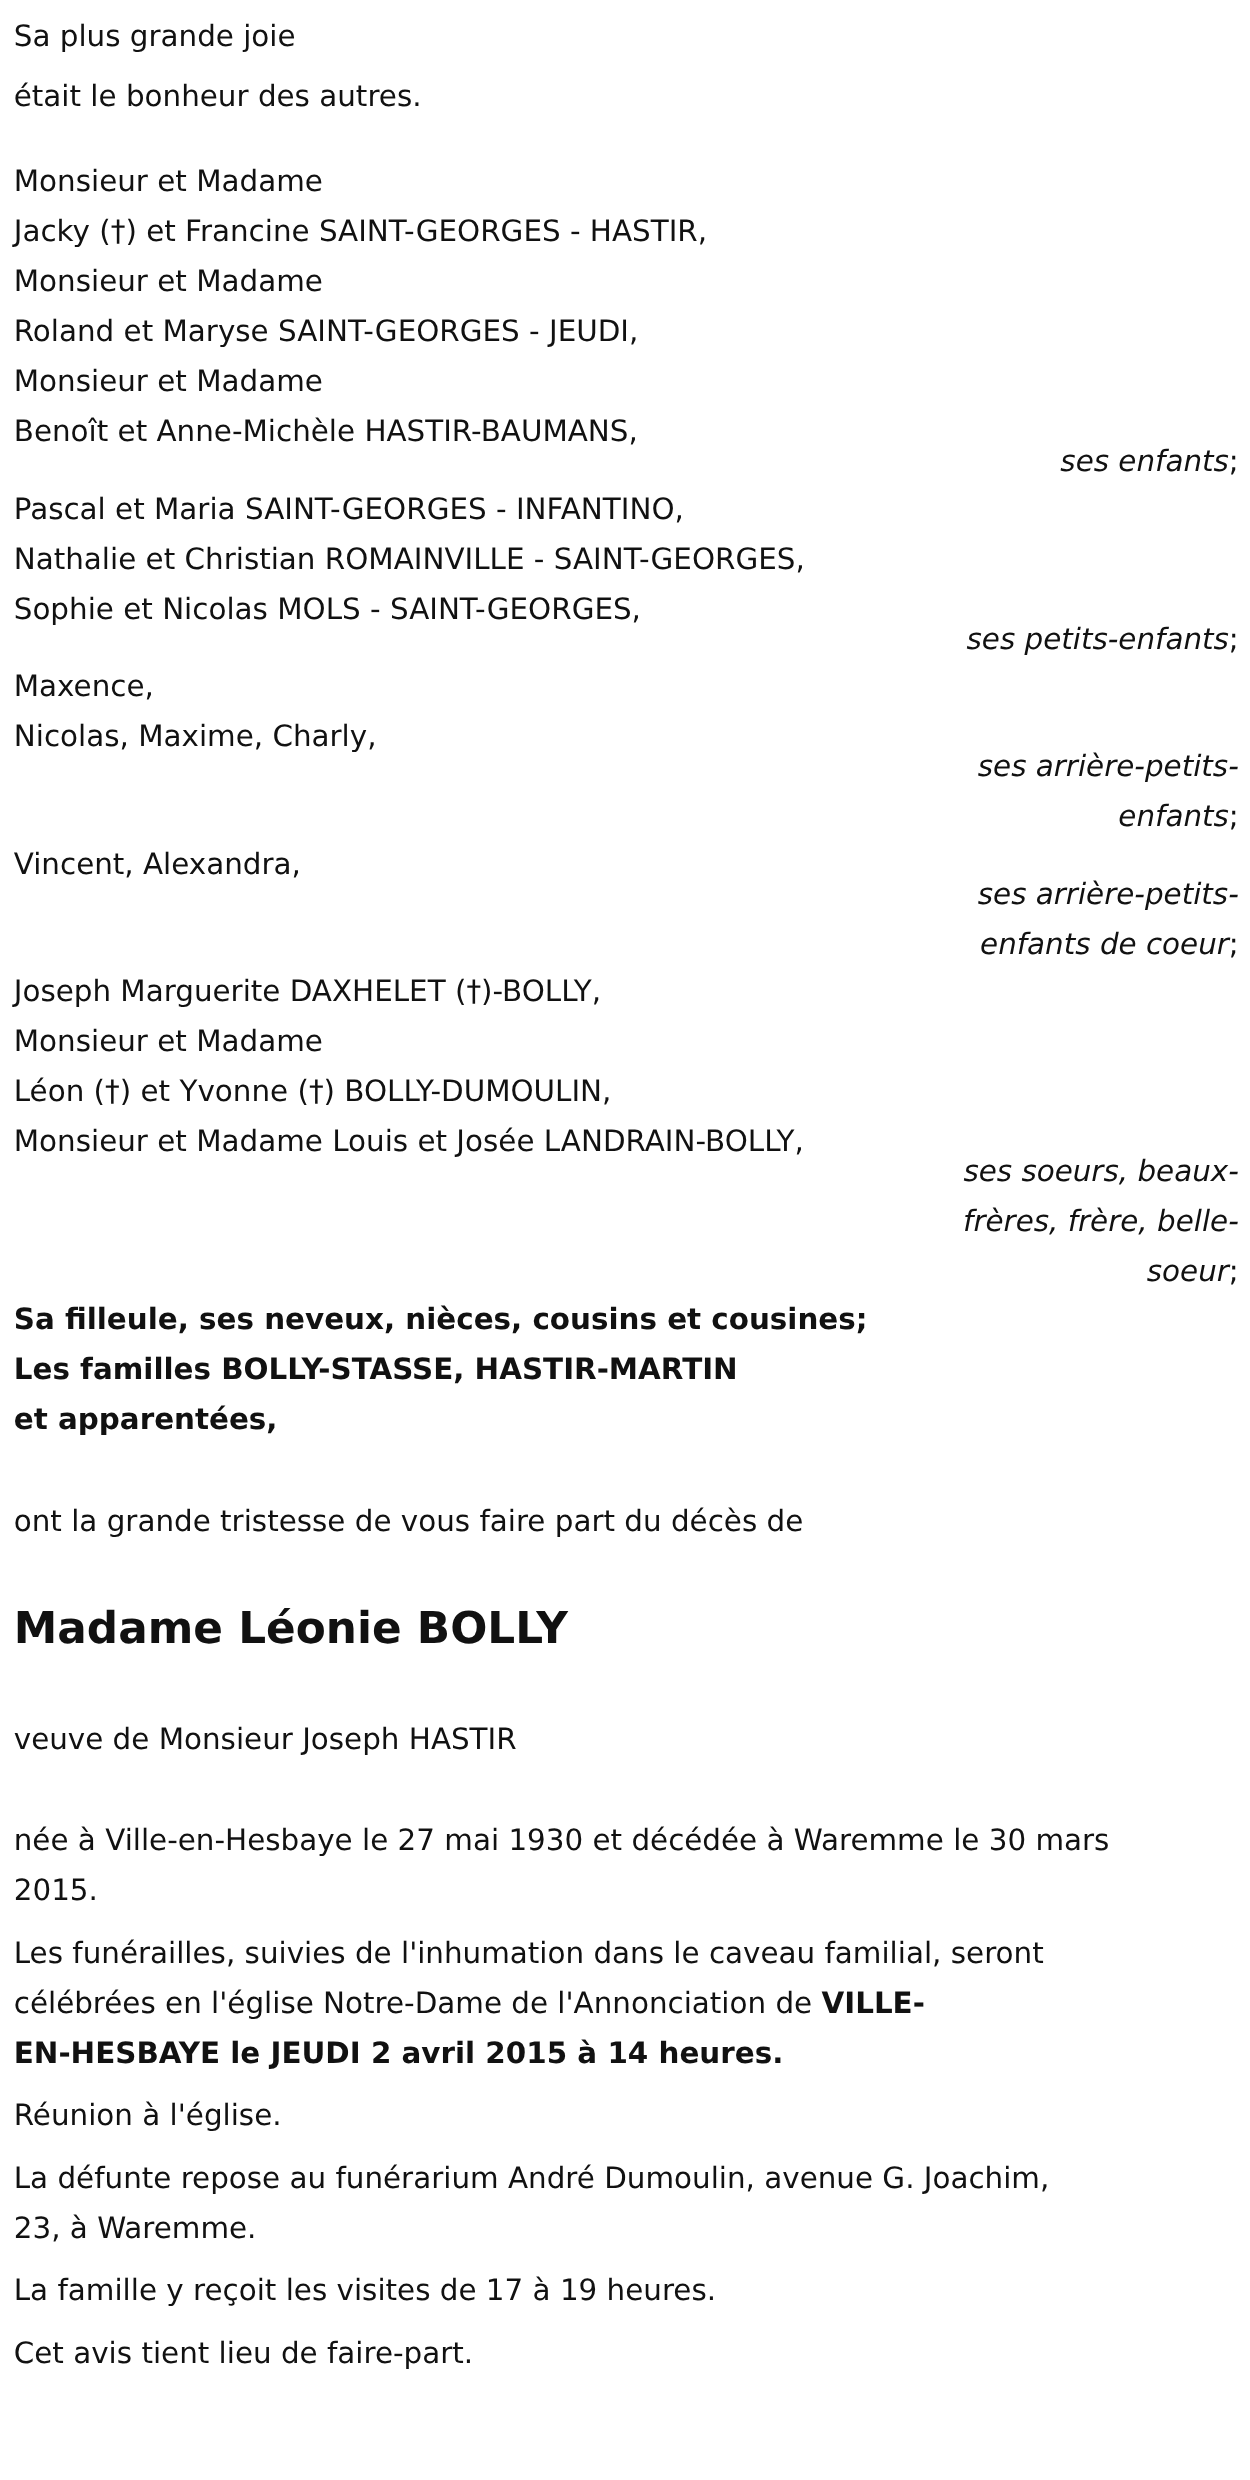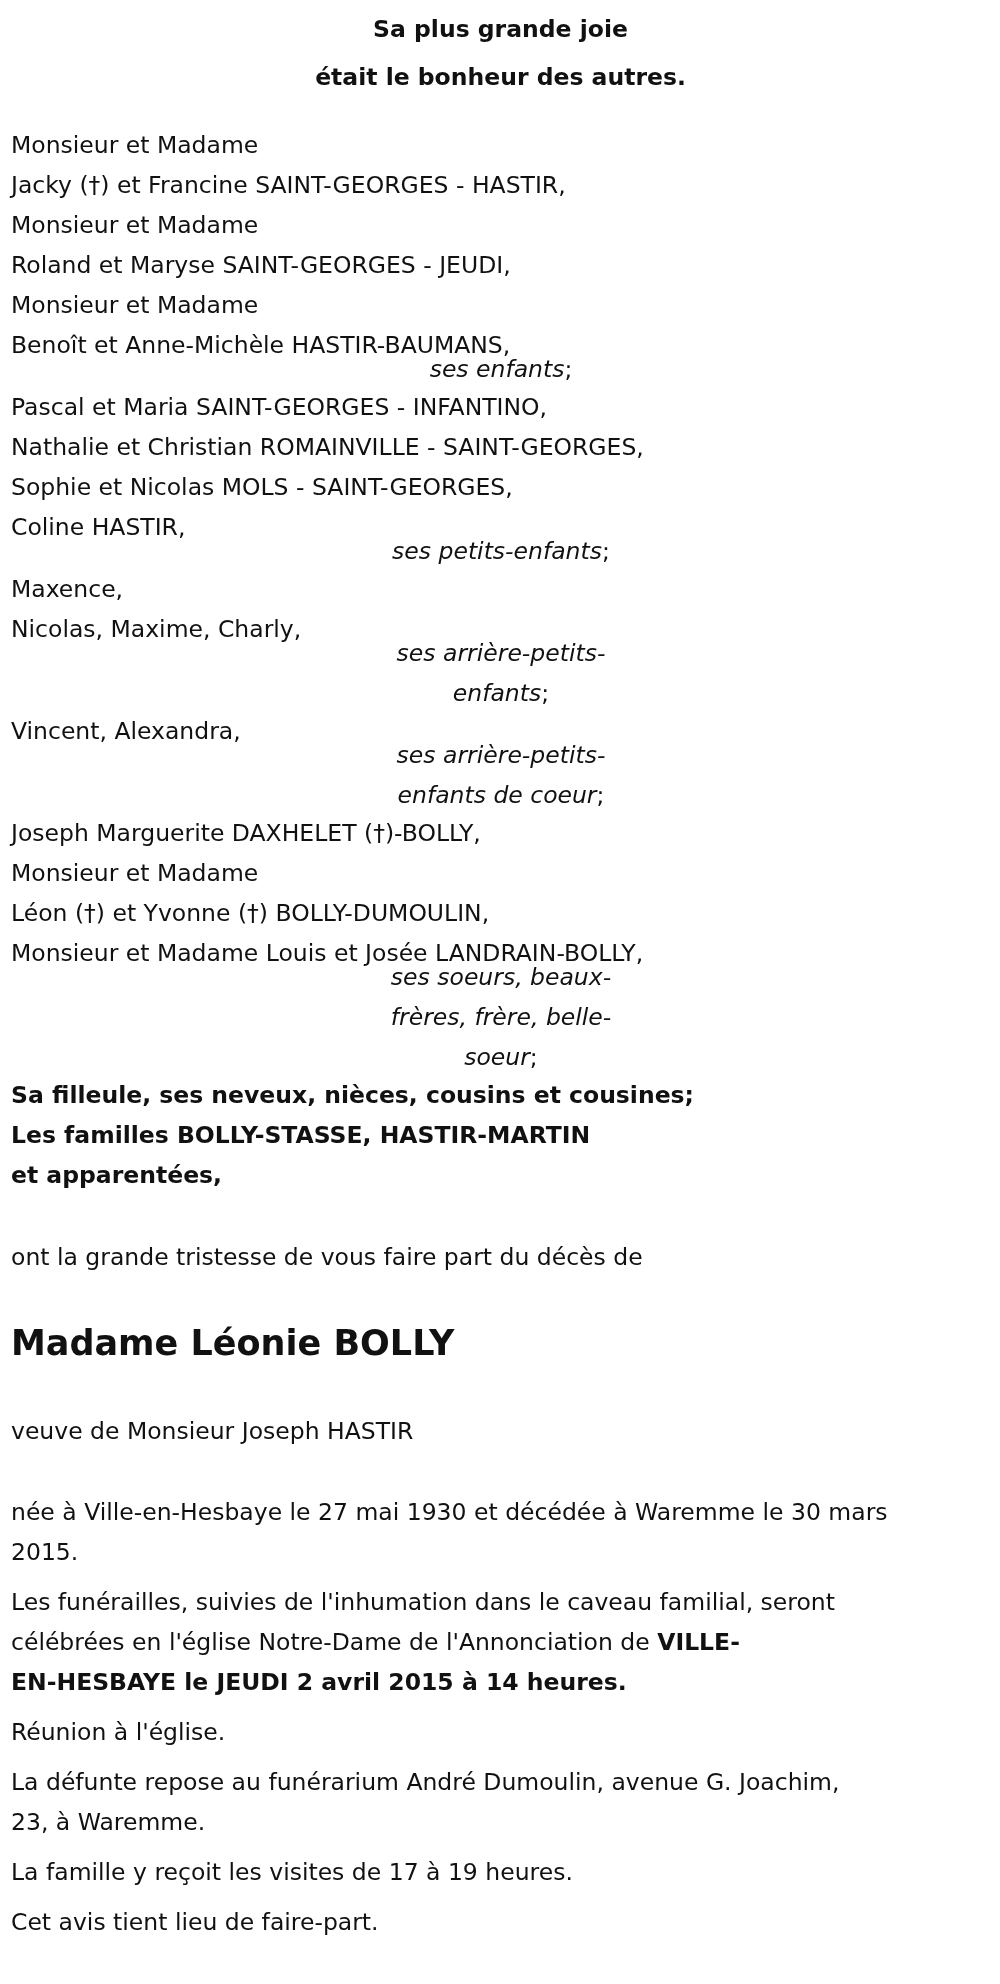--- a/index.html
+++ b/index.html
@@ -16,31 +16,30 @@
     color: #111111;
     line-height: 40px;
   }
   .page {
     position: relative;
     padding: 5px 10px 0 11px;
     box-sizing: border-box;
     width: 1000px;
   }
   .epigraph {
-    font-weight: bold;
+    font-weight: normal;
     line-height: 48px;
     margin: 0;
-    text-align: center;
   }
   .epigraph .line { display: block; }
   .spacer-epigraph { height: 24px; }
   .group { margin: 0; }
   .line { display: block; white-space: nowrap; }
   .relation {
-    text-align: center;
+    text-align: right;
     font-style: italic;
     margin-top: -16px;
     margin-bottom: -2px;
     padding-right: 0;
     width: 980px;
   }
   .relation .semi { font-style: normal; }
   .closing-block { margin-top: 0; font-weight: bold; }
   .announce { margin-top: 42px; }
   .deceased-name {
@@ -77,21 +76,20 @@
     <span class="line"><span>ses enfants</span><span class="semi">;</span></span>
   </div>
 
   <div class="group">
     <span class="line">Pascal et Maria SAINT-GEORGES - INFANTINO,</span>
     <span class="line">Nathalie et Christian ROMAINVILLE - SAINT-GEORGES,</span>
   </div>
 
   <div class="group">
     <span class="line">Sophie et Nicolas MOLS - SAINT-GEORGES,</span>
-    <span class="line">Coline HASTIR,</span>
   </div>
   <div class="relation">
     <span class="line"><span>ses petits-enfants</span><span class="semi">;</span></span>
   </div>
 
   <div class="group">
     <span class="line">Maxence,</span>
     <span class="line">Nicolas, Maxime, Charly,</span>
   </div>
   <div class="relation">

